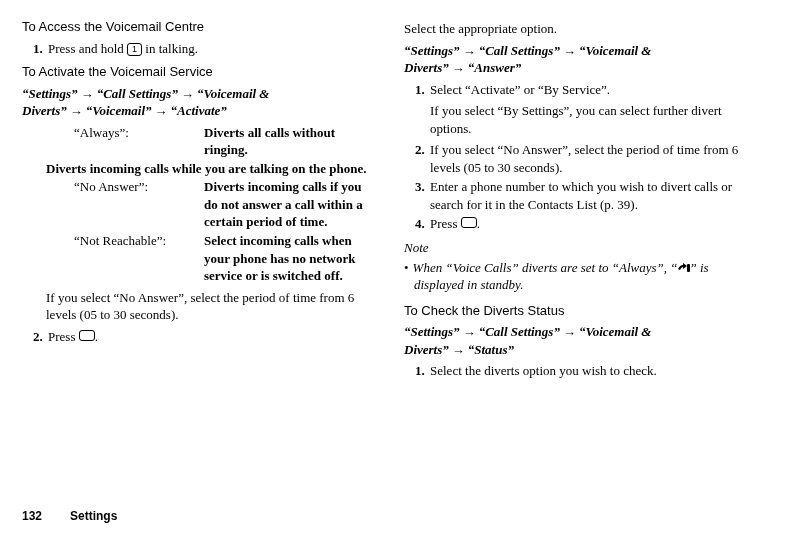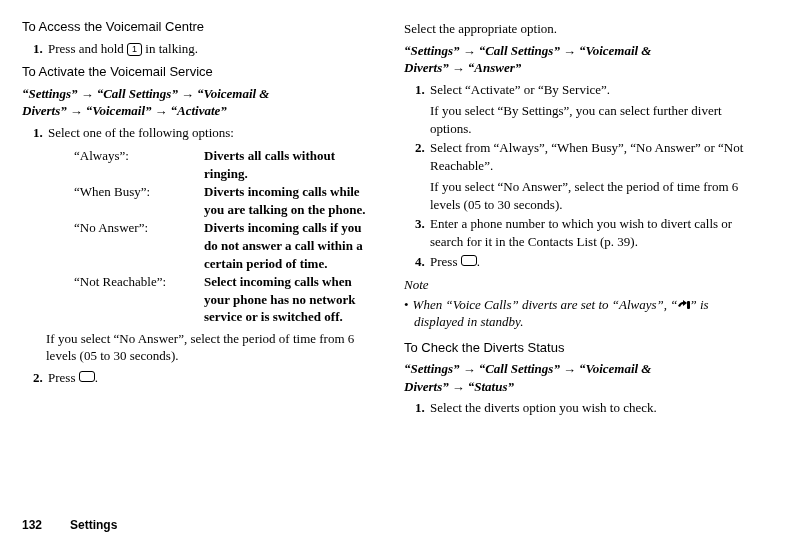--- a/index.html
+++ b/index.html
@@ -117,21 +117,21 @@
     width: 12px;
     height: 10px;
     vertical-align: -1px;
   }
   .divert-icon svg { display:block; }
   .plain {
     margin: 2px 0 4px 0;
   }
   .footer {
     position: absolute;
-    bottom: 18px;
+    bottom: 27px;
     left: 22px;
     font-family: Arial, Helvetica, sans-serif;
     font-size: 12px;
     font-weight: bold;
   }
   .footer .pagenum {
     margin-right: 28px;
   }
 </style>
 </head>
@@ -142,31 +142,27 @@
     <div class="section-title">To Access the Voicemail Centre</div>
     <ol class="steps">
       <li><span class="step-body"><span>Press and hold </span><span class="key-icon">1</span><span> in talking.</span></span></li>
     </ol>
 
     <div class="section-title">To Activate the Voicemail Service</div>
     <div class="nav-path">
       <span>“Settings”</span><span class="arrow">→</span><span>“Call Settings”</span><span class="arrow">→</span><span>“Voicemail &amp; Diverts”</span><span class="arrow">→</span><span>“Voicemail”</span><span class="arrow">→</span><span>“Activate”</span>
     </div>
 
-    <ol class="steps">
-      <li><span class="step-body">Select one of the following options:</span></li>
-    </ol>
 
     <div class="options-block">
       <div class="option-row">
         <div class="option-label">“Always”:</div>
         <div class="option-desc">Diverts all calls without ringing.</div>
       </div>
       <div class="option-row">
-        <div class="option-label">“When Busy”:</div>
         <div class="option-desc">Diverts incoming calls while you are talking on the phone.</div>
       </div>
       <div class="option-row">
         <div class="option-label">“No Answer”:</div>
         <div class="option-desc">Diverts incoming calls if you do not answer a call within a certain period of time.</div>
       </div>
       <div class="option-row">
         <div class="option-label">“Not Reachable”:</div>
         <div class="option-desc">Select incoming calls when your phone has no network service or is switched off.</div>
       </div>
@@ -185,21 +181,20 @@
     <div class="nav-path">
       <span>“Settings”</span><span class="arrow">→</span><span>“Call Settings”</span><span class="arrow">→</span><span>“Voicemail &amp; Diverts”</span><span class="arrow">→</span><span>“Answer”</span>
     </div>
 
     <ol class="steps">
       <li>
         <span class="step-body">Select “Activate” or “By Service”.</span>
         <div class="step-sub">If you select “By Settings”, you can select further divert options.</div>
       </li>
       <li>
-        <span class="step-body">Select from “Always”, “When Busy”, “No Answer” or “Not Reachable”.</span>
         <div class="step-sub">If you select “No Answer”, select the period of time from 6 levels (05 to 30 seconds).</div>
       </li>
       <li>
         <span class="step-body">Enter a phone number to which you wish to divert calls or search for it in the Contacts List (p. 39).</span>
       </li>
       <li>
         <span class="step-body"><span>Press </span><span class="empty-key"></span><span>.</span></span>
       </li>
     </ol>
 

